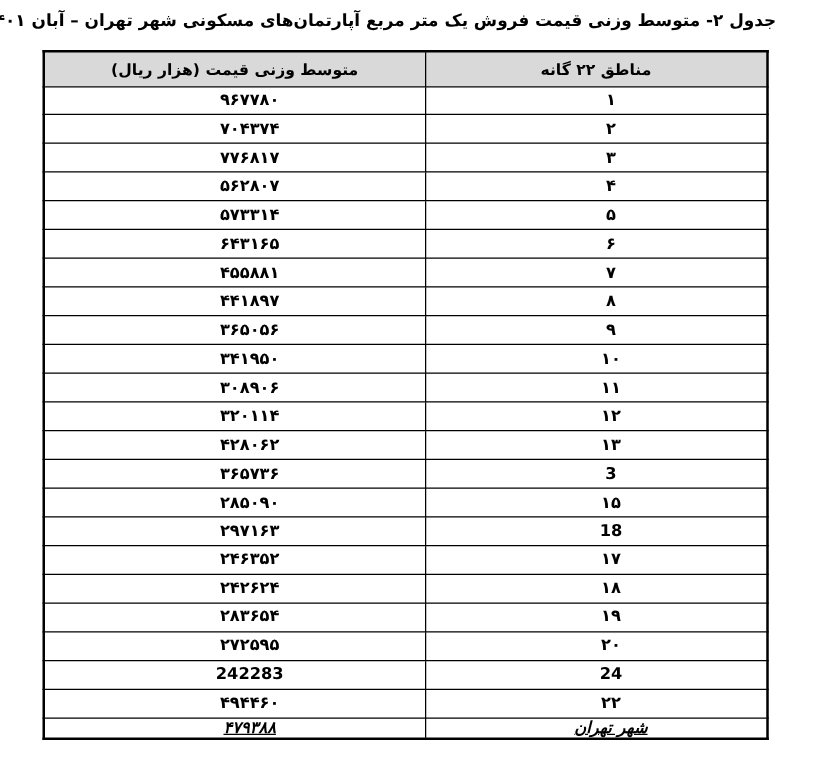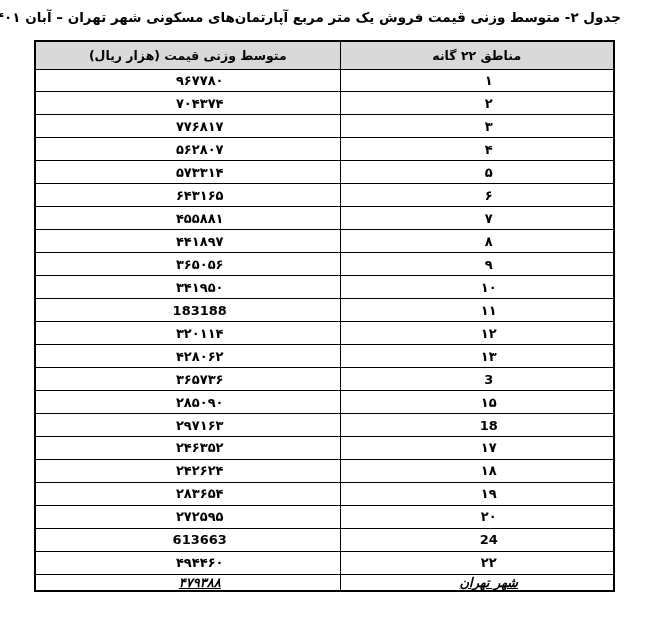--- a/index.html
+++ b/index.html
@@ -120,21 +120,21 @@
         <tr>
           <td>۹</td>
           <td>۳۶۵۰۵۶</td>
         </tr>
         <tr>
           <td>۱۰</td>
           <td>۳۴۱۹۵۰</td>
         </tr>
         <tr>
           <td>۱۱</td>
-          <td>183188</td>
+          <td>۳۰۸۹۰۶</td>
         </tr>
         <tr>
           <td>۱۲</td>
           <td>۳۲۰۱۱۴</td>
         </tr>
         <tr>
           <td>۱۳</td>
           <td>۴۲۸۰۶۲</td>
         </tr>
         <tr>
@@ -160,21 +160,21 @@
         <tr>
           <td>۱۹</td>
           <td>۲۸۳۶۵۴</td>
         </tr>
         <tr>
           <td>۲۰</td>
           <td>۲۷۲۵۹۵</td>
         </tr>
         <tr>
           <td>24</td>
-          <td>613663</td>
+          <td>242283</td>
         </tr>
         <tr>
           <td>۲۲</td>
           <td>۴۹۴۴۶۰</td>
         </tr>
       </tbody>
     <tfoot>
       <tr>
         <td class="total-cell">شهر تهران</td>
         <td class="total-cell">۴۷۹۳۸۸</td>

